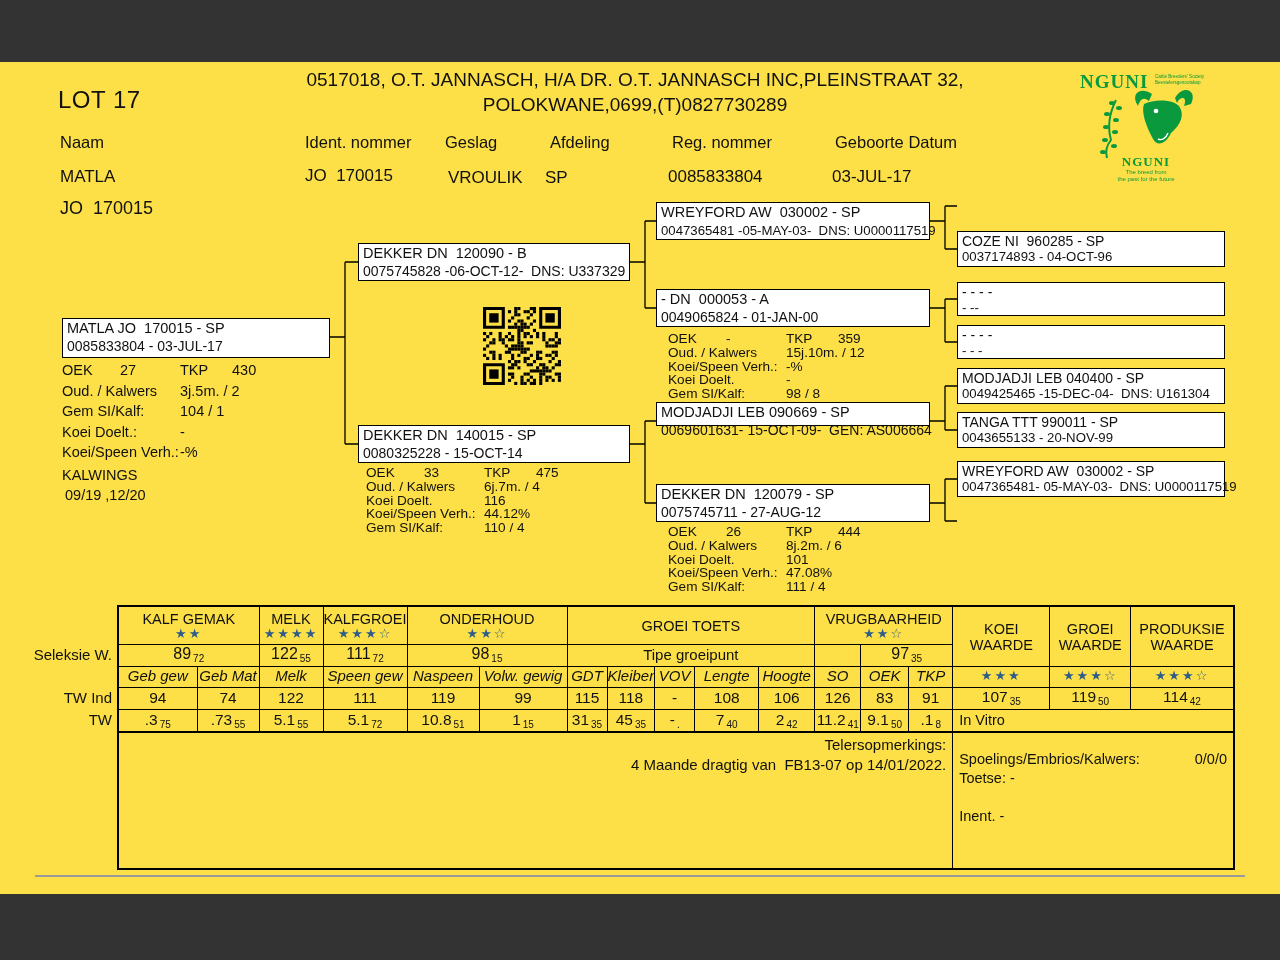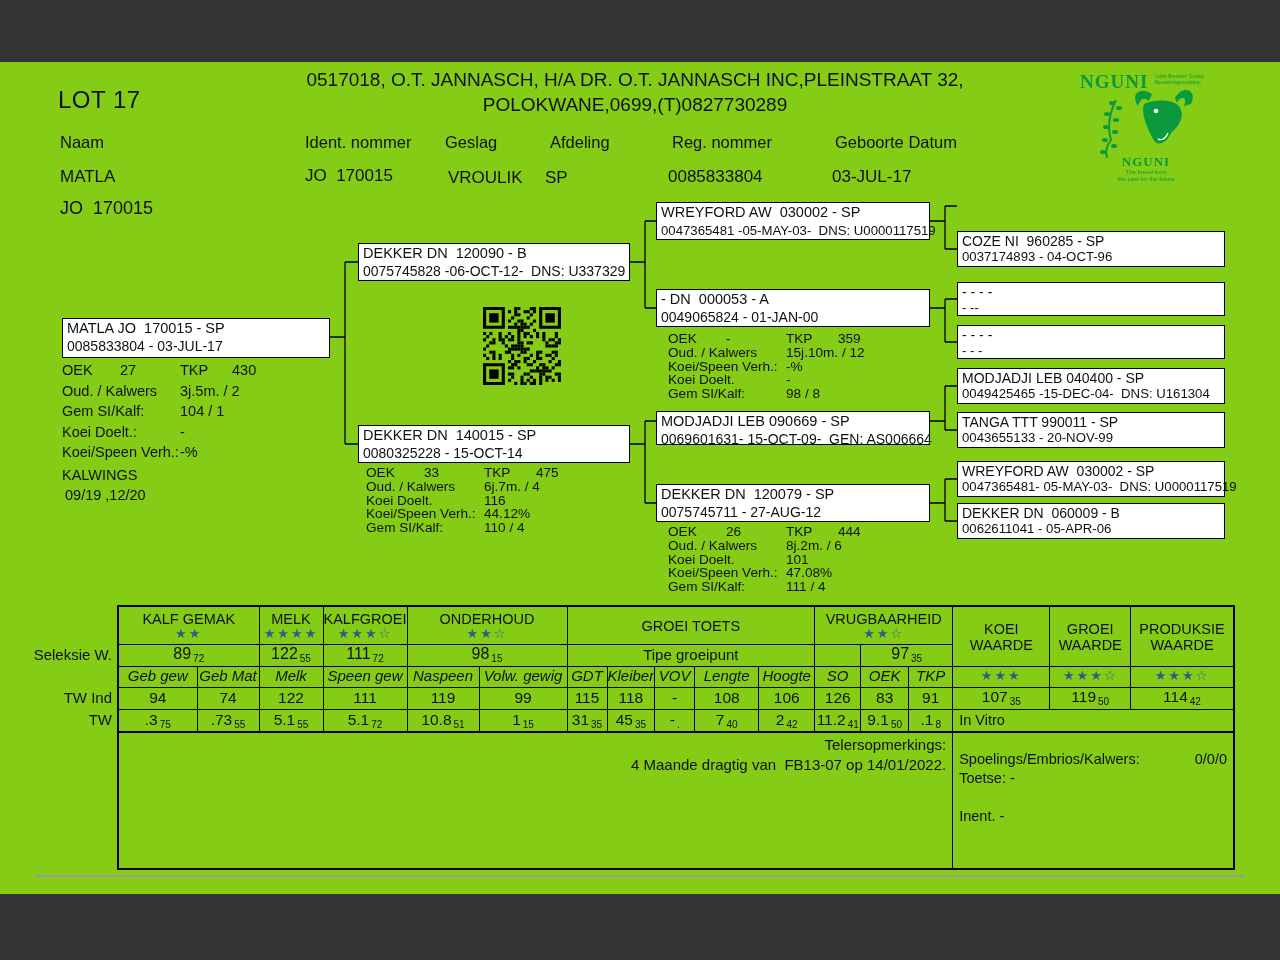--- a/index.html
+++ b/index.html
@@ -1,16 +1,16 @@
 <!DOCTYPE html>
 <html><head>
 <meta charset="utf-8">
 <style>
   html,body { margin:0; padding:0; background:#fff; }
-  .page { position:relative; width:1280px; height:960px; background:#84cc16; overflow:hidden;
+  .page { position:relative; width:1280px; height:960px; background:#fde047; overflow:hidden;
           font-family:"Liberation Sans", sans-serif; color:#111; }
   .abs { position:absolute; }
   .bar { position:absolute; left:0; width:1280px; background:#333; }
   .bar-top { top:0; height:62px; }
   .bar-bottom { top:894px; height:66px; }
   .rule { position:absolute; left:35px; top:875px; width:1210px; height:2px; background:#9a9a9a; }
 
   .lot { left:58px; top:86px; font-size:24px; letter-spacing:0.5px; }
   .title { left:250px; top:67px; width:770px; text-align:center; font-size:19px; line-height:25px; }
 
@@ -357,21 +357,21 @@
     <div class="bl">- DN  000053 - A</div>
     <div class="bl2">0049065824 - 01-JAN-00</div>
   </div>
   <div class="stats tight" style="left:668px;top:332px">
     <div class="srow"><span class="sl w58">OEK</span><span class="sv w60">-</span><span class="sl w52">TKP</span><span class="sv">359</span></div>
     <div class="srow"><span class="sl w118">Oud. / Kalwers</span><span class="sv">15j.10m. / 12</span></div>
     <div class="srow"><span class="sl w118">Koei/Speen Verh.:</span><span class="sv">-%</span></div>
     <div class="srow"><span class="sl w118">Koei Doelt.</span><span class="sv">-</span></div>
     <div class="srow"><span class="sl w118">Gem SI/Kalf:</span><span class="sv">98 / 8</span></div>
   </div>
-  <div class="box" style="left:656px;top:411px;width:274px;height:34px">
+  <div class="box" style="left:656px;top:402px;width:274px;height:24px">
     <div class="bl">MODJADJI LEB 090669 - SP</div>
     <div class="bl2">0069601631- 15-OCT-09-  GEN: AS006664</div>
   </div>
   <div class="box" style="left:656px;top:484px;width:274px;height:38px">
     <div class="bl">DEKKER DN  120079 - SP</div>
     <div class="bl2">0075745711 - 27-AUG-12</div>
   </div>
   <div class="stats tight" style="left:668px;top:525px">
     <div class="srow"><span class="sl w58">OEK</span><span class="sv w60">26</span><span class="sl w52">TKP</span><span class="sv">444</span></div>
     <div class="srow"><span class="sl w118">Oud. / Kalwers</span><span class="sv">8j.2m. / 6</span></div>
@@ -396,24 +396,20 @@
     <div class="bl">MODJADJI LEB 040400 - SP</div>
     <div class="bl2">0049425465 -15-DEC-04-  DNS: U161304</div>
   </div>
   <div class="box sm" style="left:957px;top:412px;width:268px;height:36px">
     <div class="bl">TANGA TTT 990011 - SP</div>
     <div class="bl2">0043655133 - 20-NOV-99</div>
   </div>
   <div class="box sm" style="left:957px;top:461px;width:268px;height:36px">
     <div class="bl">WREYFORD AW  030002 - SP</div>
     <div class="bl2">0047365481- 05-MAY-03-  DNS: U0000117519</div>
-  </div>
-  <div class="box sm" style="left:957px;top:503px;width:268px;height:36px">
-    <div class="bl">DEKKER DN  060009 - B</div>
-    <div class="bl2">0062611041 - 05-APR-06</div>
   </div>
 
   <div class="rowlabel" style="top:646px">Seleksie W.</div>
   <div class="rowlabel" style="top:689px">TW Ind</div>
   <div class="rowlabel" style="top:711px">TW</div>
 
   <table class="ebv">
     <colgroup>
       <col style="width:79px">
         <col style="width:62px">

